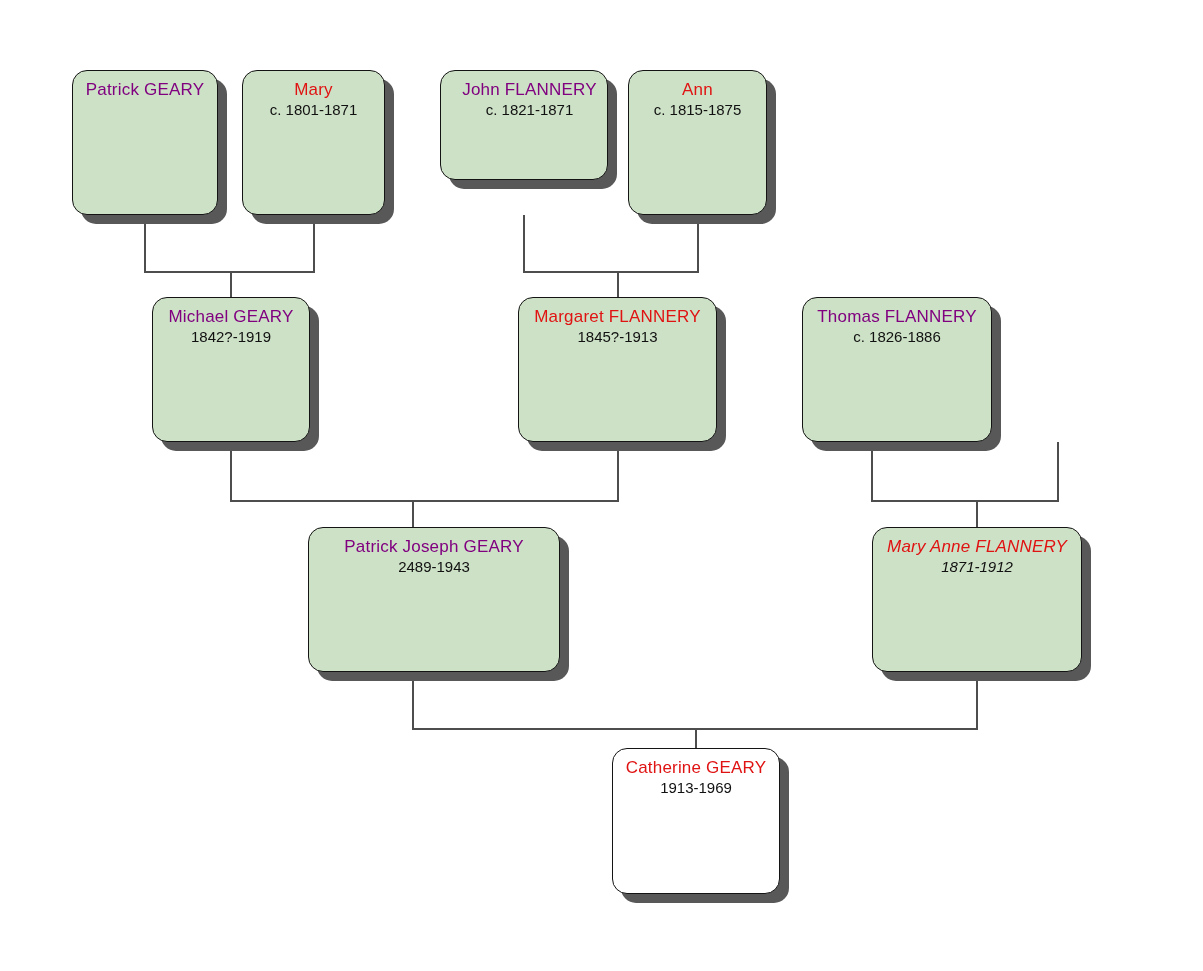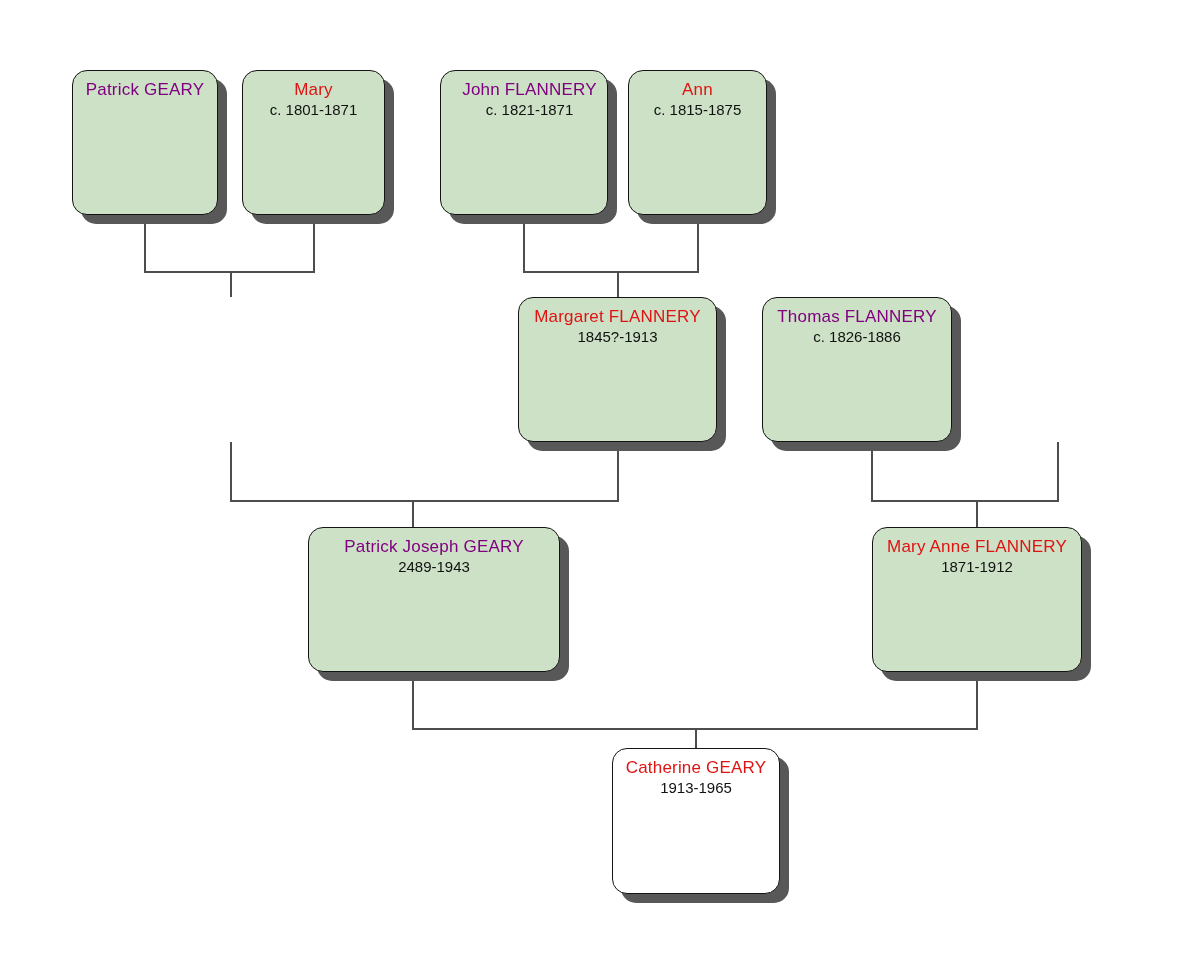--- a/index.html
+++ b/index.html
@@ -77,42 +77,46 @@
     </div>
   <div id="persons" class="layer">
       <div class="person" style="left: 72px; top: 70px; width: 146px; height: 145px;">
         <div class="pname male">Patrick GEARY</div>
         <div class="pdates"></div>
       </div>
       <div class="person" style="left: 242px; top: 70px; width: 143px; height: 145px;">
         <div class="pname female">Mary</div>
         <div class="pdates">c. 1801-1871</div>
       </div>
-      <div class="person" style="left: 440px; top: 70px; width: 168px; height: 145px; padding-left: 11px;">
+      <div class="person" style="left: 440px; top: 70px; width: 168px; height: 110px; padding-left: 11px;">
         <div class="pname male">John FLANNERY</div>
         <div class="pdates">c. 1821-1871</div>
       </div>
       <div class="person" style="left: 628px; top: 70px; width: 139px; height: 145px;">
         <div class="pname female">Ann</div>
         <div class="pdates">c. 1815-1875</div>
       </div>
+      <div class="person" style="left: 152px; top: 297px; width: 158px; height: 145px;">
+        <div class="pname male">Michael GEARY</div>
+        <div class="pdates">1842?-1919</div>
+      </div>
       <div class="person" style="left: 518px; top: 297px; width: 199px; height: 145px;">
         <div class="pname female">Margaret FLANNERY</div>
         <div class="pdates">1845?-1913</div>
       </div>
-      <div class="person" style="left: 762px; top: 297px; width: 190px; height: 145px;">
+      <div class="person" style="left: 802px; top: 297px; width: 190px; height: 145px;">
         <div class="pname male">Thomas FLANNERY</div>
         <div class="pdates">c. 1826-1886</div>
       </div>
       <div class="person" style="left: 308px; top: 527px; width: 252px; height: 145px;">
         <div class="pname male">Patrick Joseph GEARY</div>
         <div class="pdates">2489-1943</div>
       </div>
-      <div class="person" style="left: 872px; top: 527px; width: 210px; height: 145px;">
+      <div class="person" style="left: 872px; top: 527px; width: 210px; height: 145px; font-style: italic;">
         <div class="pname female">Mary Anne FLANNERY</div>
         <div class="pdates">1871-1912</div>
       </div>
       <div class="person highlight" style="left: 612px; top: 748px; width: 168px; height: 146px;">
         <div class="pname female">Catherine GEARY</div>
-        <div class="pdates">1913-1965</div>
+        <div class="pdates">1913-1969</div>
       </div>
     </div>
 </div>
 
 </body></html>

